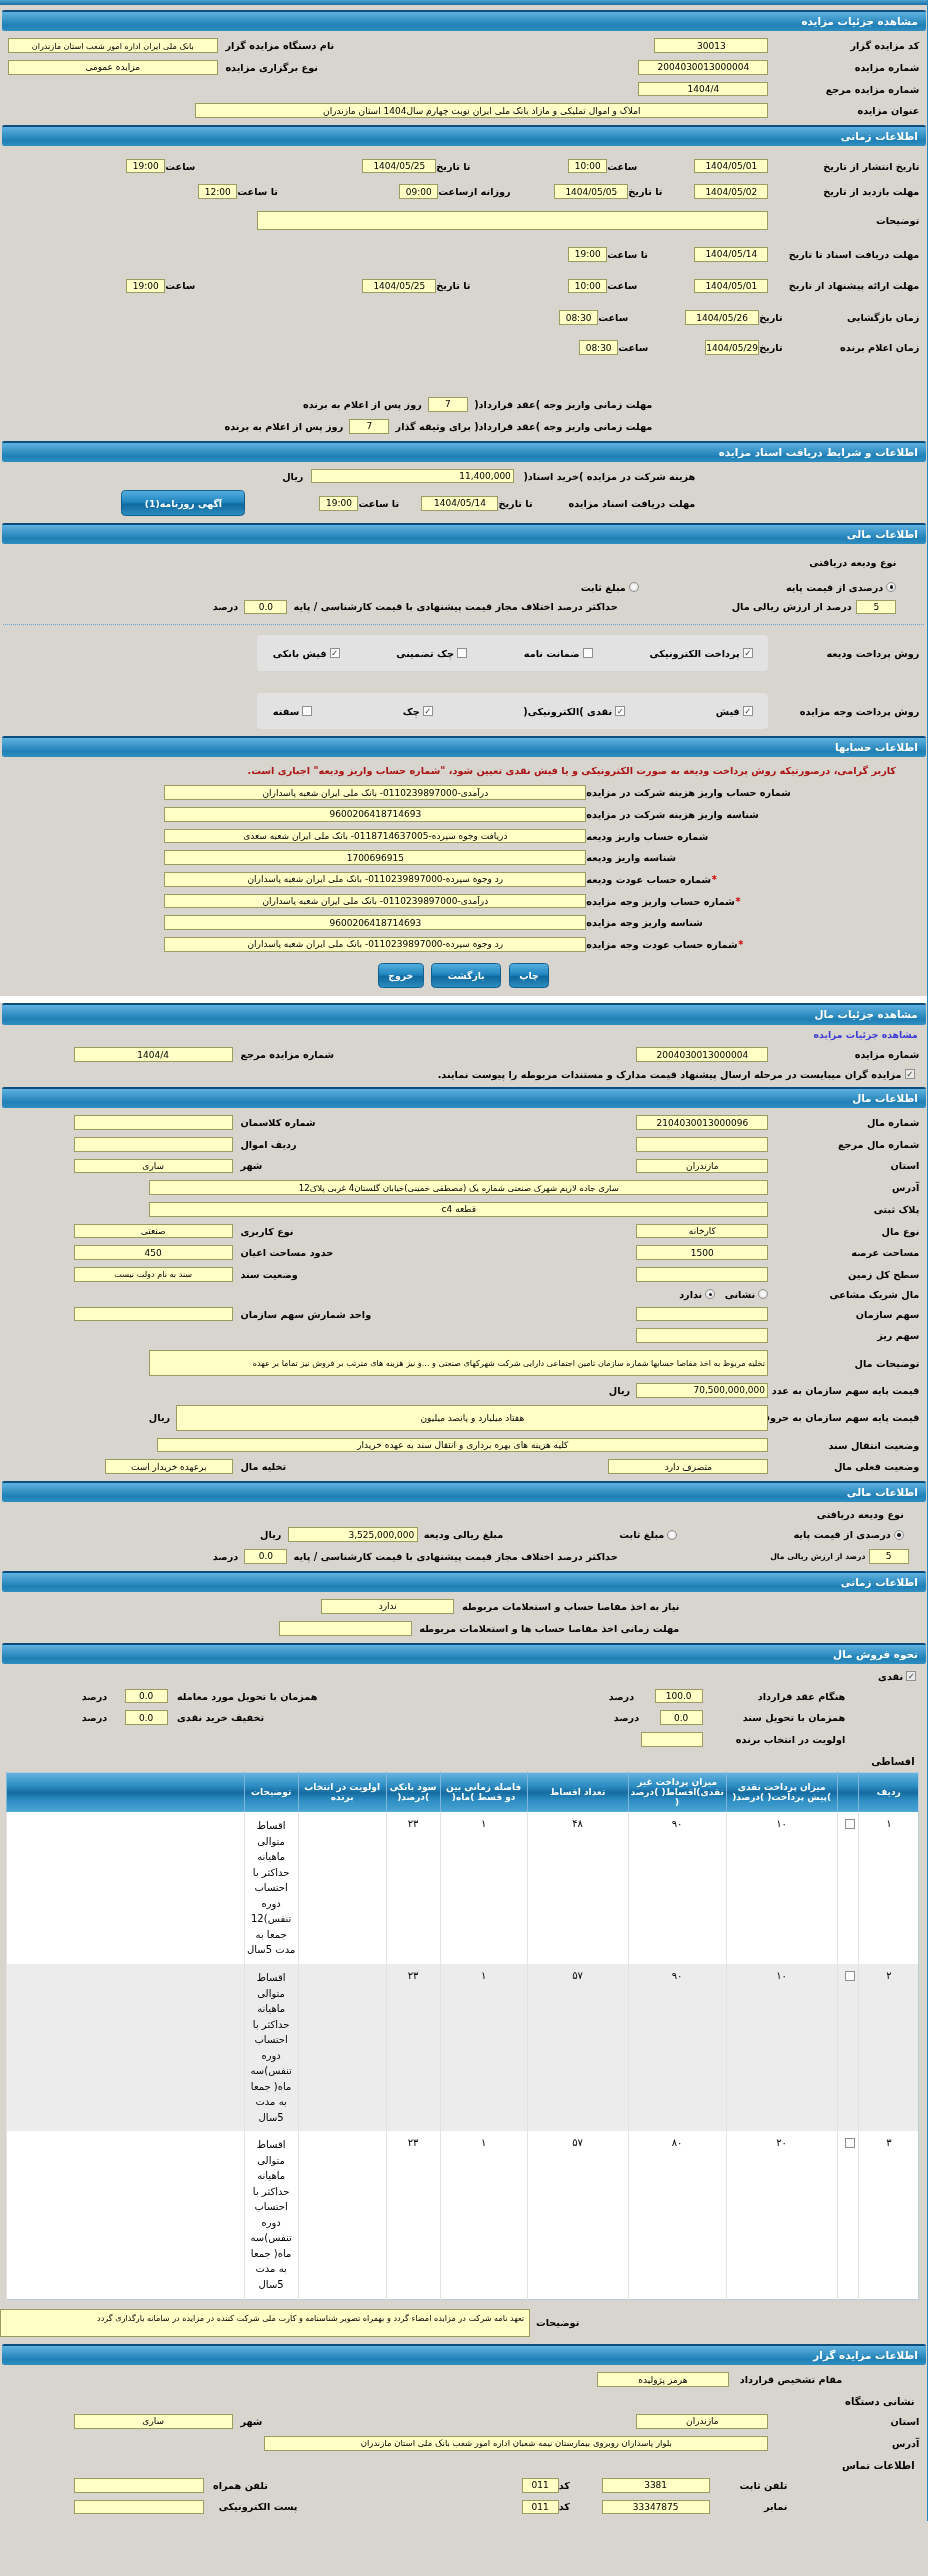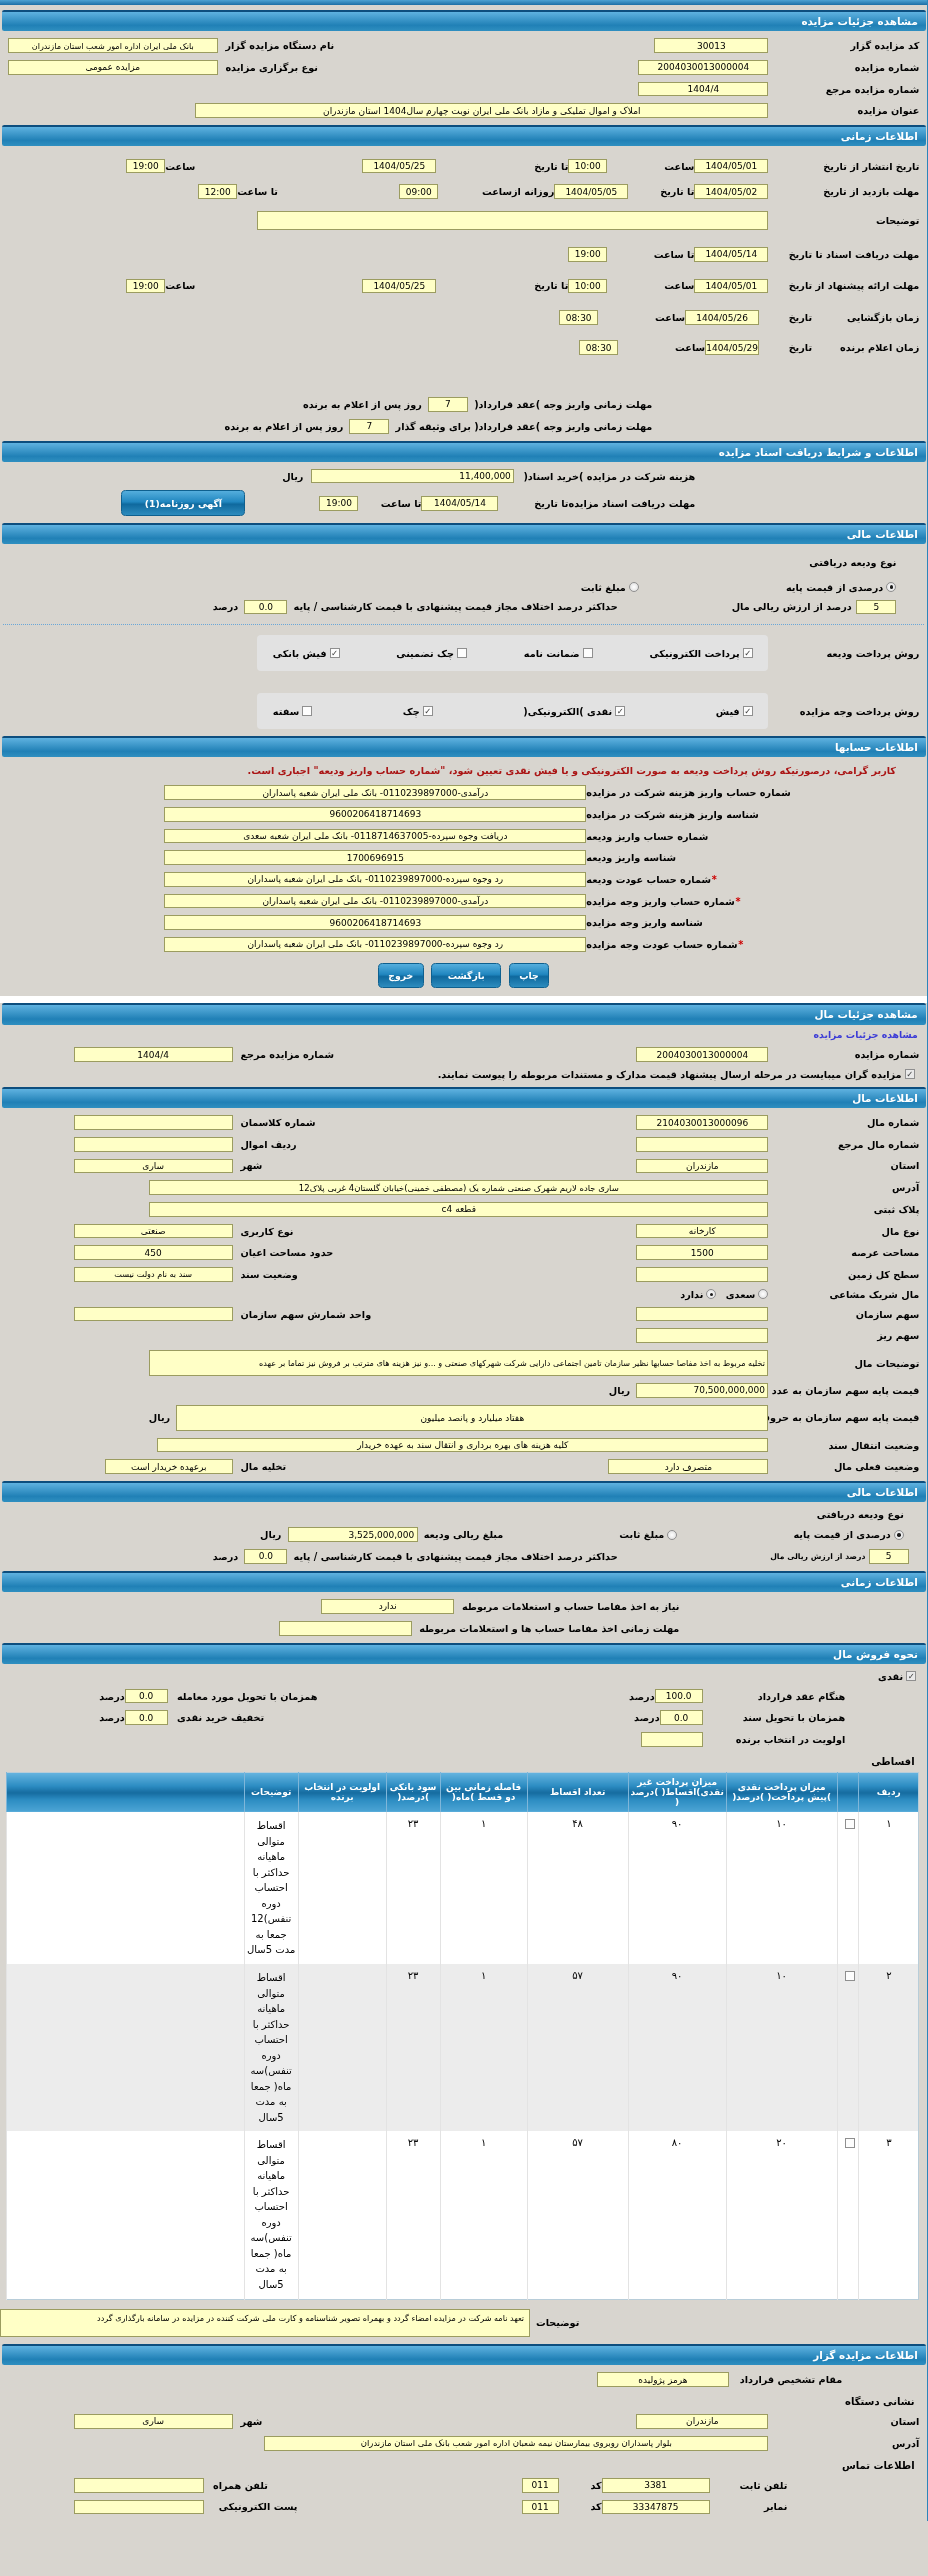--- a/index.html
+++ b/index.html
@@ -7,21 +7,21 @@
   .page{width:929px;box-sizing:border-box;background:#d8d5cf;border-left:1.5px solid #2b85ba;border-right:1.5px solid #2b85ba;overflow:hidden;}
   .topstrip{height:5.4px;background:linear-gradient(#4da2d2,#1c6ea5);}
   .sec{height:19.3px;line-height:19.3px;border-top:2.3px solid #0d4e7e;background:linear-gradient(#5fb2e0,#2080b6 70%,#2f8fc0);color:#fff;font-weight:bold;font-size:10.4px;padding-right:7.7px;border-radius:2.3px;margin:4.6px 1.5px 4.6px;}
   .whitegap{height:7.7px;background:#ffffff;margin-top:7.7px;}
   .row{display:flex;align-items:center;margin:7px 7.7px;}
   .lbl{font-weight:bold;font-size:9.7px;white-space:nowrap;}
   .small{font-size:7.7px;}
   .inp{display:inline-flex;align-items:center;justify-content:center;background:#ffffc6;border:0.8px solid #9b9c60;height:14.7px;font-size:9px;box-sizing:border-box;overflow:hidden;white-space:nowrap;padding:0 2.3px;flex:none;}
   .inp.vright{justify-content:flex-start;}
   .inp.tall{height:26px;}
-  .tr{text-align:right;}.tl{text-align:left;}.tc{text-align:right;}
+  .tr{text-align:right;}.tl{text-align:left;}.tc{text-align:left;}
   .rlabel{width:151px;text-align:right;padding-left:9.3px;box-sizing:border-box;flex:none;}
   .llabel{padding-left:7.7px;}
   .spacer{flex:1;}
   .btn{display:inline-block;text-align:center;background:linear-gradient(#55aedd,#2187c0 45%,#0f699e 55%,#2d8cbe);color:#fff;font-weight:bold;font-size:9.3px;padding:6.2px 9.3px;min-width:36px;border-radius:4.6px;border:0.8px solid #0e608f;cursor:pointer;box-sizing:border-box;}
   .btnrow{display:flex;justify-content:center;gap:7.7px;margin:10.8px 0 6.2px;}
   .cb{display:inline-block;width:10px;height:10px;box-sizing:border-box;border:0.8px solid #8f8f8f;background:#fdfdfd;vertical-align:-1.5px;margin-left:3.1px;position:relative;flex:none;}
   .cb.on::before{content:"✓";position:absolute;top:-1.5px;left:0;right:0;font-size:8.5px;font-weight:bold;color:#444;text-align:center;}
   .cb.dis{background:#e9e9e9;}
   .rd{display:inline-block;width:10px;height:10px;box-sizing:border-box;border:0.8px solid #8f8f8f;border-radius:50%;background:radial-gradient(#ffffff,#d9d9d9);vertical-align:-1.5px;margin-left:3.1px;position:relative;flex:none;}
   .rd.on::after{content:"";position:absolute;left:2.3px;top:2.3px;right:2.3px;bottom:2.3px;background:#1b1b1b;border-radius:50%;}
@@ -361,38 +361,38 @@
   <div class="row">
     <span class="lbl rlabel">سطح کل زمین</span>
     <span class="inp" style="width:132px"></span>
     <span class="spacer"></span>
     <span class="lbl llabel">وضعیت سند</span>
     <span class="inp" style="width:159px;margin-left:66px;font-size:8.1px">سند به نام دولت نیست</span>
   </div>
   <div class="row">
     <span class="lbl rlabel">مال شریک مشاعی</span>
     <span class="rd"></span>
-    <span class="lbl">سعدی</span>
+    <span class="lbl">نشانی</span>
     <span class="rd on" style="margin-right:9.3px"></span>
     <span class="lbl">ندارد</span>
   </div>
   <div class="row">
     <span class="lbl rlabel">سهم سازمان</span>
     <span class="inp" style="width:132px"></span>
     <span class="spacer"></span>
     <span class="lbl llabel">واحد شمارش سهم سازمان</span>
     <span class="inp" style="width:159px;margin-left:66px"></span>
   </div>
   <div class="row">
     <span class="lbl rlabel">سهم ریز</span>
     <span class="inp" style="width:132px"></span>
   </div>
   <div class="row">
     <span class="lbl rlabel">توضیحات مال</span>
-    <span class="inp tall vright" style="width:619px;font-size:8.1px">تخلیه مربوط به اخذ مفاصا حسابها نظیر سازمان تامین اجتماعی دارایی شرکت شهرکهای صنعتی و ...و نیز هزینه های مترتب بر فروش نیز تماما بر عهده</span>
+    <span class="inp tall vright" style="width:619px;font-size:8.1px">تخلیه مربوط به اخذ مفاصا حسابها شماره سازمان تامین اجتماعی دارایی شرکت شهرکهای صنعتی و ...و نیز هزینه های مترتب بر فروش نیز تماما بر عهده</span>
   </div>
   <div class="row">
     <span class="lbl rlabel">قیمت پایه سهم سازمان به عدد</span>
     <span class="inp vright" style="width:132px">70,500,000,000</span>
     <span class="lbl" style="margin-right:6.2px">ریال</span>
   </div>
   <div class="row">
     <span class="lbl rlabel">قیمت پایه سهم سازمان به حروف</span>
     <span class="inp tall" style="width:592px">هفتاد میلیارد و پانصد میلیون</span>
     <span class="lbl" style="margin-right:6.2px">ریال</span>

